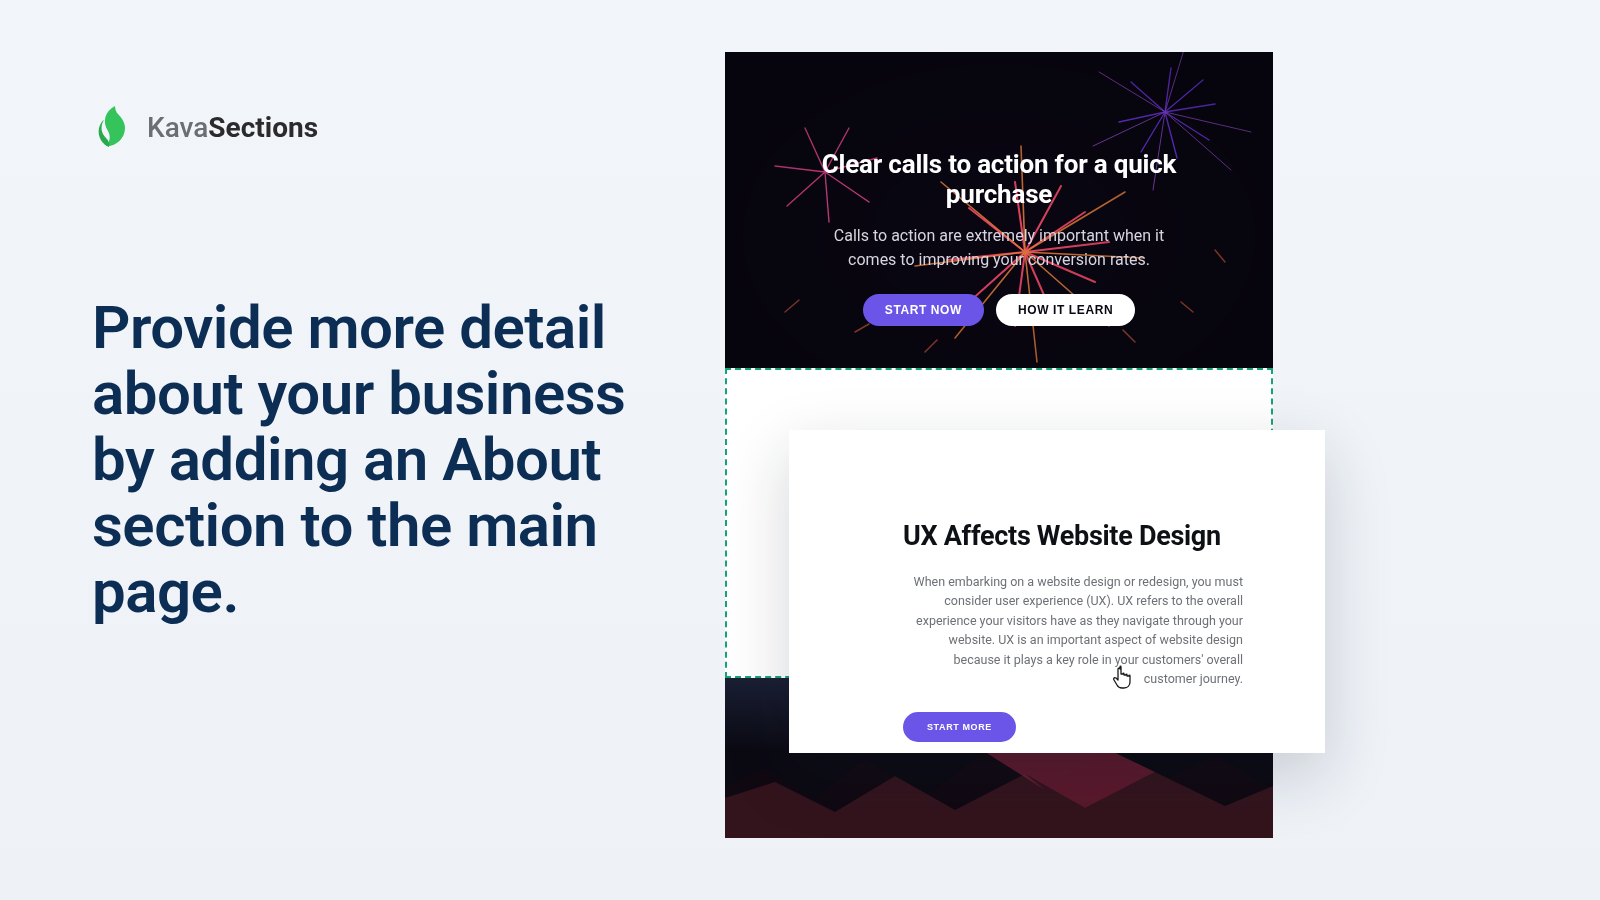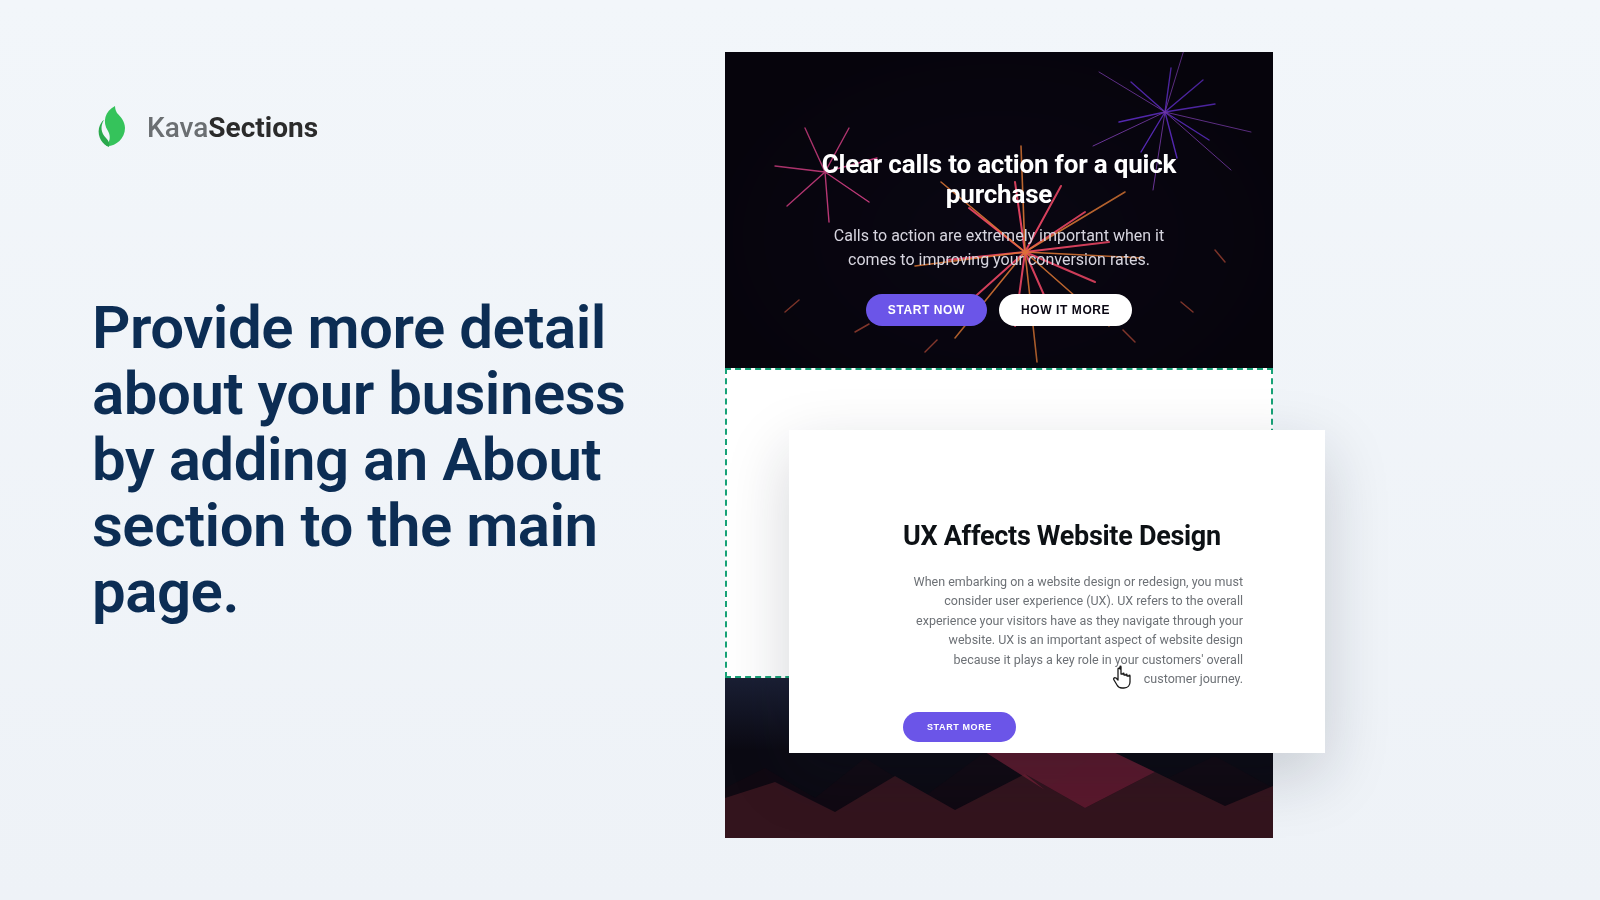--- a/index.html
+++ b/index.html
@@ -131,21 +131,21 @@
             <line x1="468" y1="260" x2="456" y2="250"></line>
             <line x1="500" y1="210" x2="490" y2="198"></line>
         </g>
       </g>
     </svg>
     <div class="hero-inner">
       <div class="hero-title">Clear calls to action for a quick purchase</div>
       <div class="hero-sub">Calls to action are extremely important when it comes to improving your conversion rates.</div>
       <div class="hero-btns">
         <button class="pill primary">START NOW</button>
-        <button class="pill ghost">HOW IT MORE</button>
+        <button class="pill ghost">HOW IT LEARN</button>
       </div>
     </div>
   </div>
 
   <div class="dropzone"></div>
 
   <div class="mountain">
     <div class="mountain-sky"></div>
     <svg class="mountain-ridge" viewBox="0 0 548 110" preserveAspectRatio="none">
       <path d="M0 110 L0 60 L40 40 L90 70 L140 30 L200 68 L260 24 L320 62 L380 20 L430 56 L490 28 L548 60 L548 110 Z" fill="#100912"></path>

